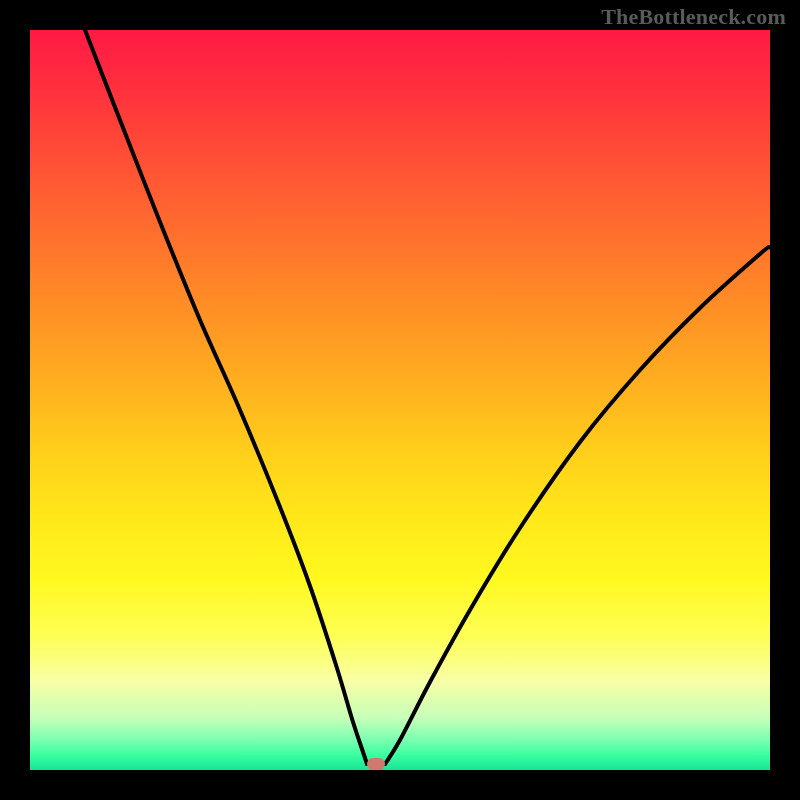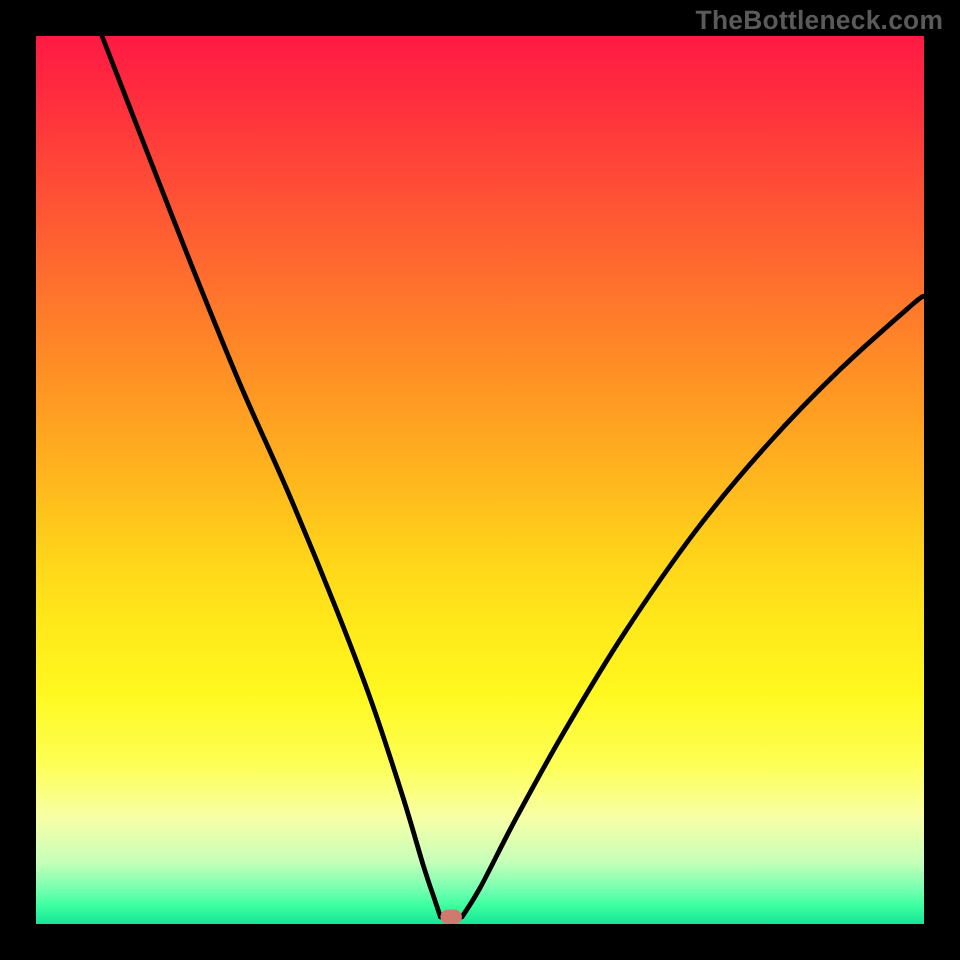--- a/index.html
+++ b/index.html
@@ -39,21 +39,21 @@
       #c6ffb9 93%,
       #78ffb0 96%,
       #3affa0 98%,
       #18e498 100%
     );
   }
   .watermark {
     position: absolute;
     top: 4px;
     right: 14px;
-    font-family: Liberation Sans, sans-serif;
+    font-family: Liberation Serif, serif;
     font-size: 22px;
     color: #5a5a5a;
     font-weight: 600;
     letter-spacing: 0.2px;
     user-select: none;
   }
   svg.curve {
     position: absolute;
     left: 0;
     top: 0;

